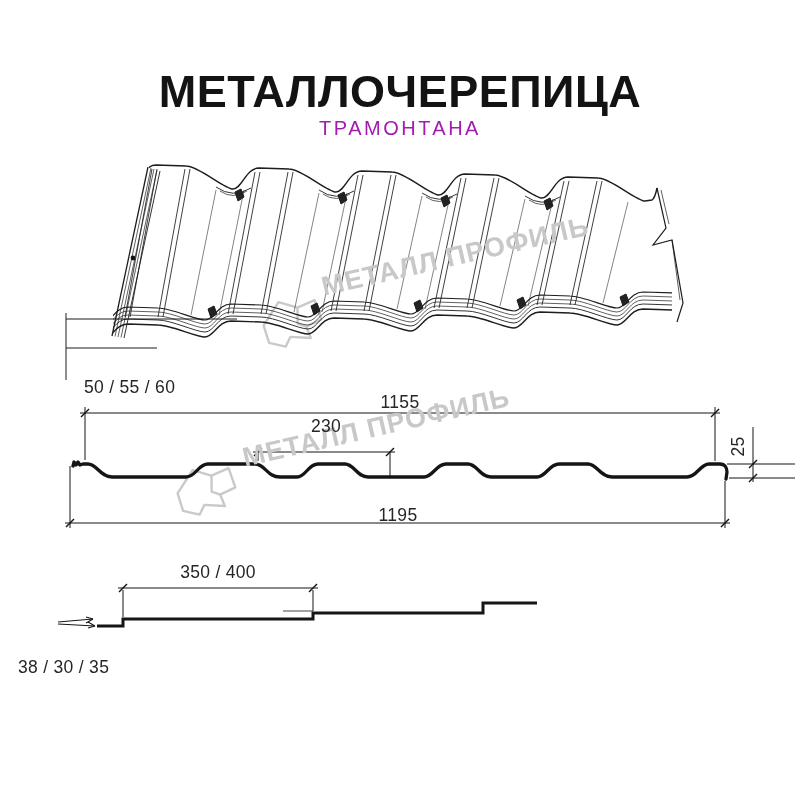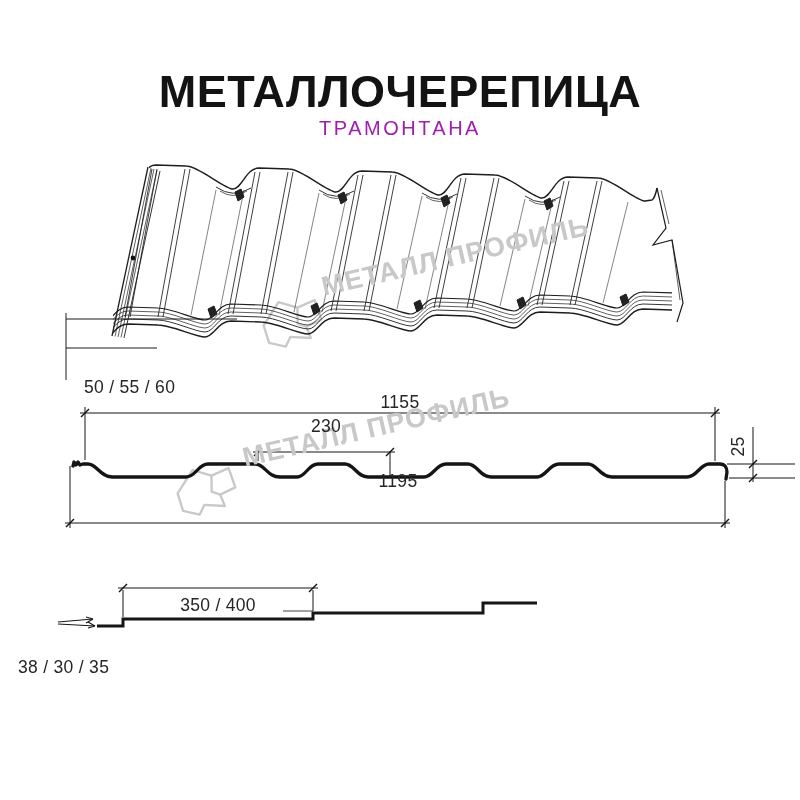--- a/index.html
+++ b/index.html
@@ -198,16 +198,16 @@
 <div class="abs ctr subtitle" style="left:400px;top:117px;">ТРАМОНТАНА</div>
 
 <div class="abs wm-text" style="left: 322px; top: 272px; color: rgb(200, 200, 200);">МЕТАЛЛ ПРОФИЛЬ</div>
 <div class="abs wm-text" style="left: 243px; top: 443px; color: rgb(200, 200, 200);">МЕТАЛЛ ПРОФИЛЬ</div>
 
 <div class="abs dim" style="left:84px;top:361px;margin-top:16px;">50 / 55 / 60</div>
 
 <div class="abs ctr dim" style="left:400px;top:392px;">1155</div>
 <div class="abs ctr dim" style="left:326px;top:416px;">230</div>
 <div class="abs dim dim-rot" style="left:728px;top:436px;">25</div>
-<div class="abs ctr dim" style="left:398px;top:471px;">1195</div>
-
-<div class="abs ctr dim" style="left:218px;top:595px;">350 / 400</div>
+<div class="abs ctr dim" style="left:398px;top:505px;">1195</div>
+
+<div class="abs ctr dim" style="left:218px;top:562px;">350 / 400</div>
 <div class="abs dim" style="left:18px;top:657px;">38 / 30 / 35</div>
 
 </body></html>

